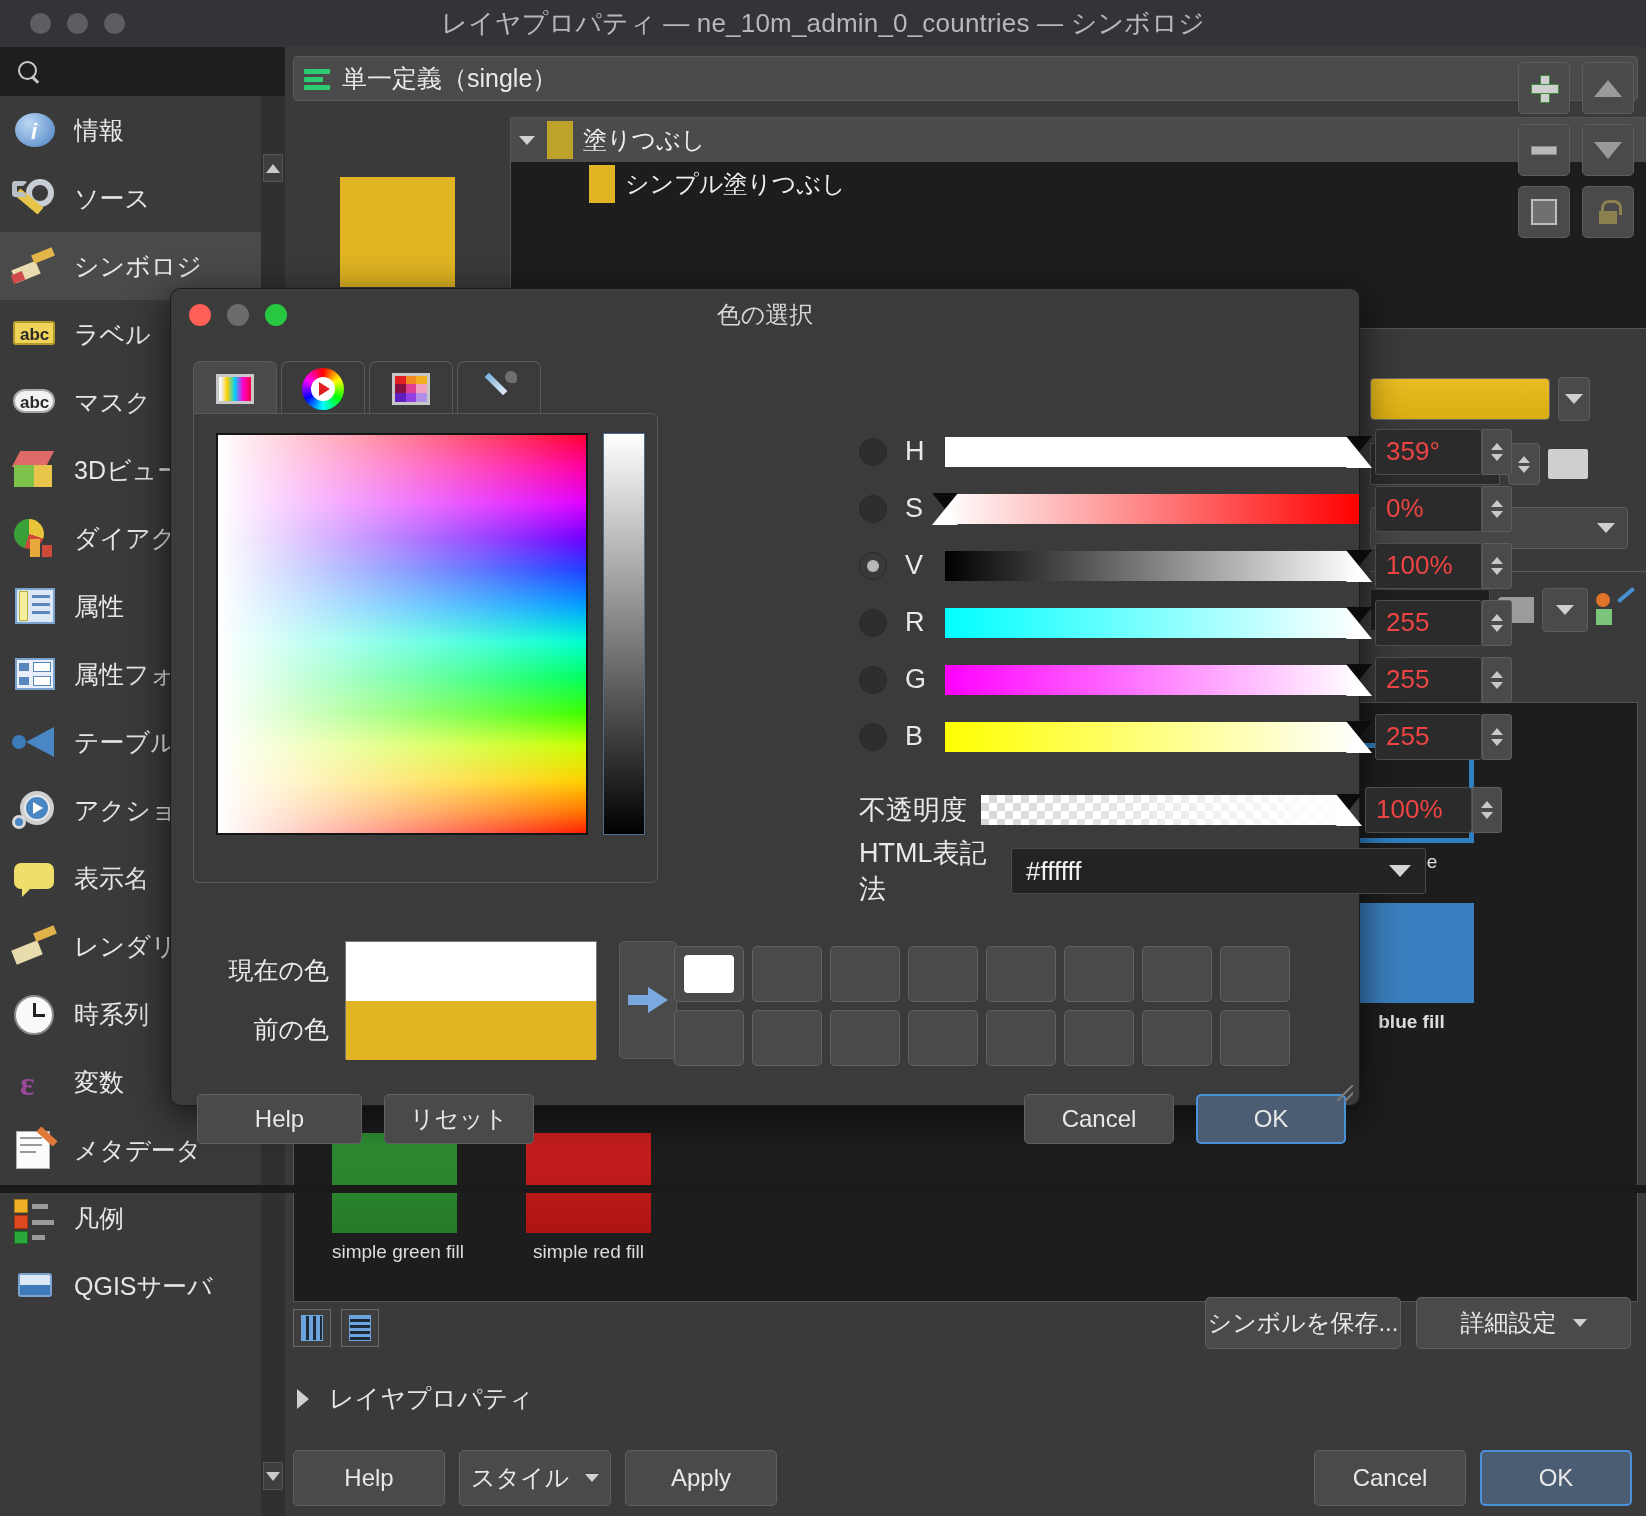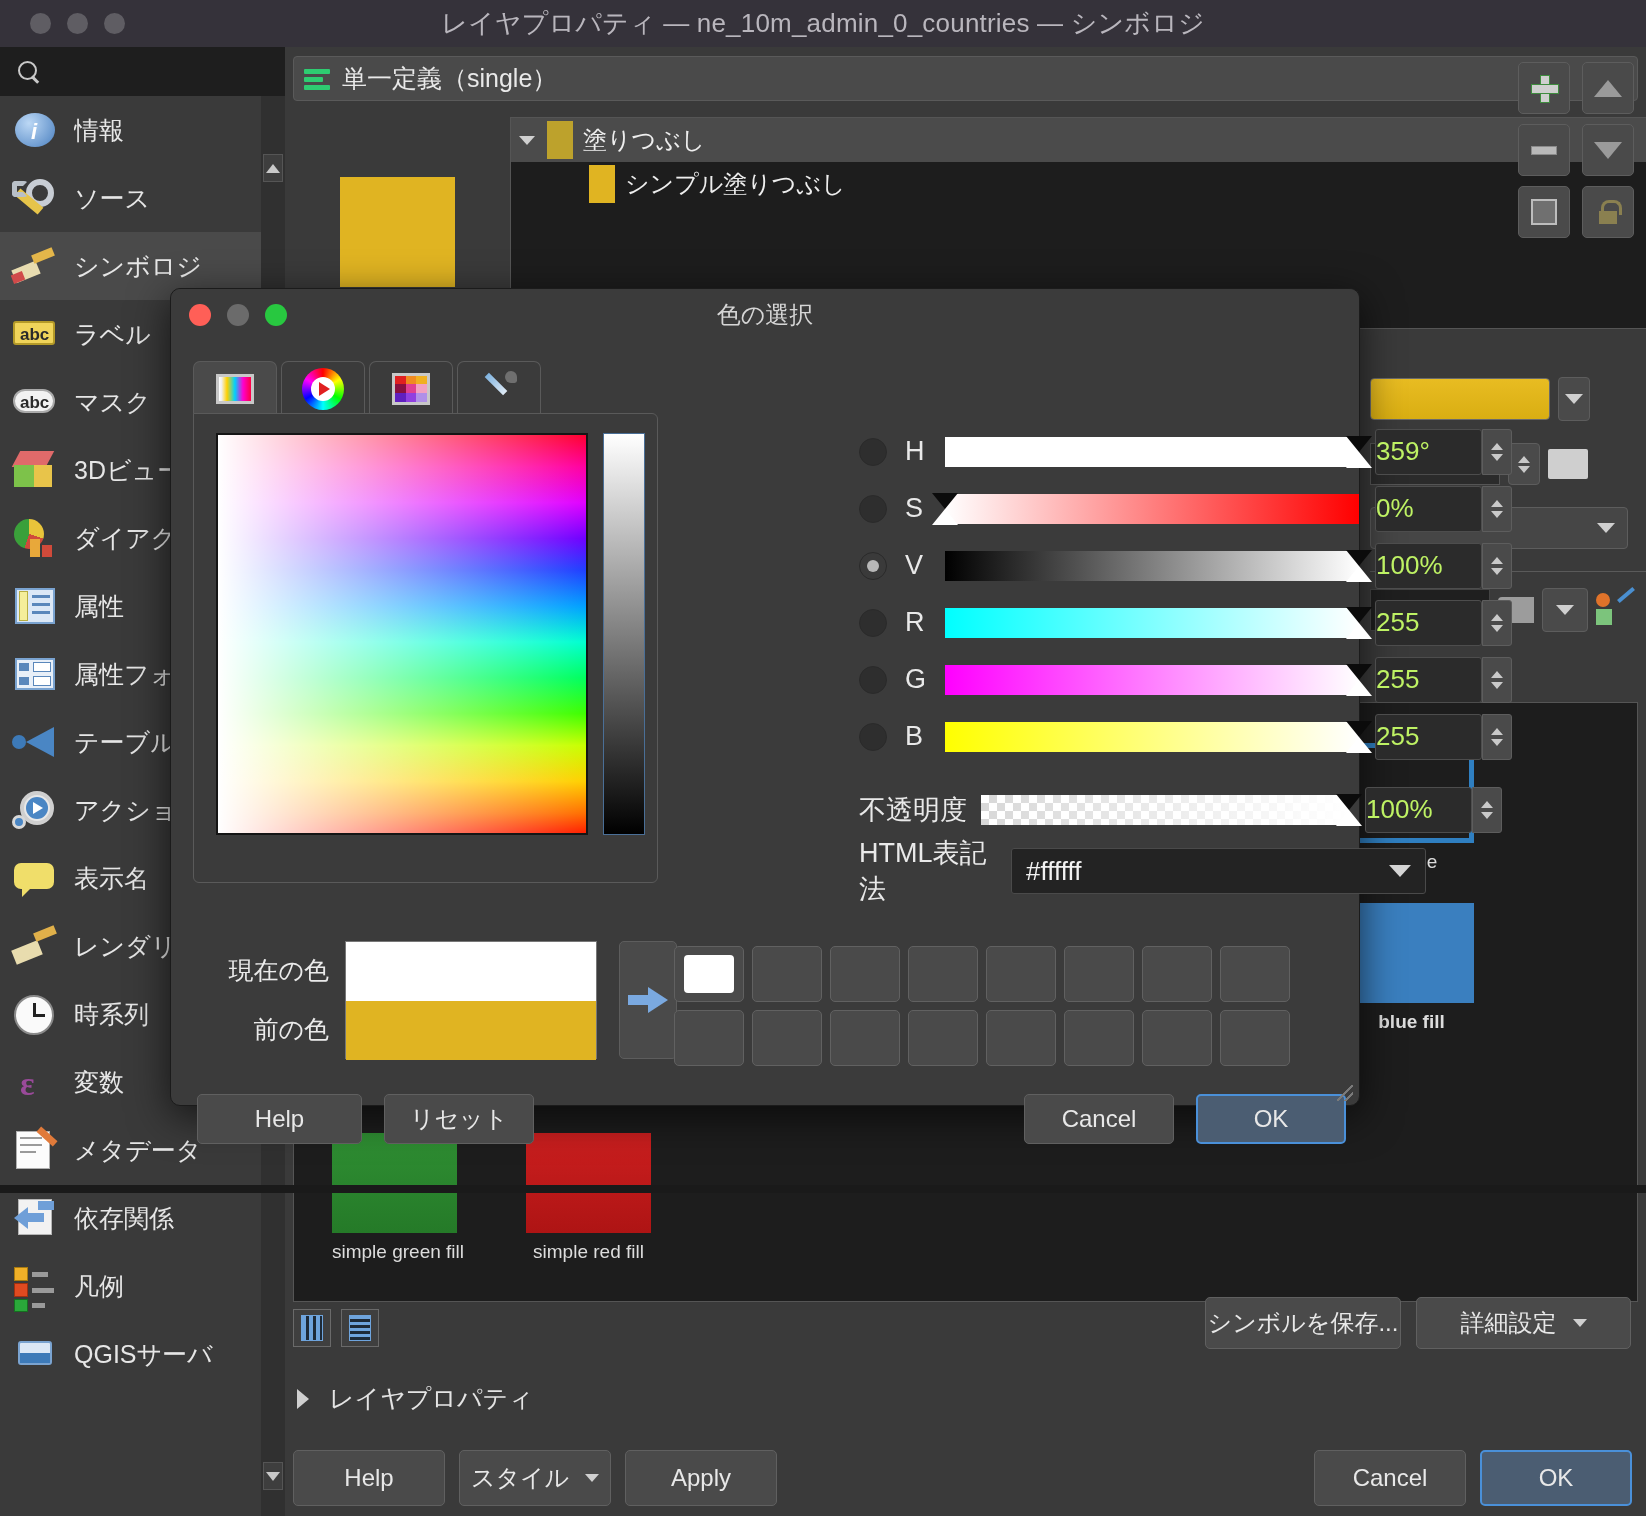--- a/index.html
+++ b/index.html
@@ -232,21 +232,21 @@
   .mk-grp::before{
     content:""; position:absolute; left:-13px; top:-1px; width:0;height:0;
     border-left:13px solid transparent;border-right:13px solid transparent;border-top:16px solid #0b0b0b;
   }
   .mk-grp::after{
     content:""; position:absolute; left:-13px; bottom:-1px; width:0;height:0;
     border-left:13px solid transparent;border-right:13px solid transparent;border-bottom:16px solid #ffffff;
   }
   .spin-box{
     width:107px; height:46px; background:#2b2b2b; border:1px solid #4d4d4d; border-radius:3px;
-    color:#bef264; font-size:26px; display:flex; align-items:center; 
+    color:#ef4444; font-size:26px; display:flex; align-items:center; padding-left:10px;
     margin-left:16px; flex:none;
   }
   .spin-btns{
     width:30px; height:46px; background:#4a4a4a; border:1px solid #5d5d5d; border-radius:0 3px 3px 0;
     display:flex; flex-direction:column; align-items:center; justify-content:center; gap:4px; flex:none;
   }
   .sbt{width:0;height:0;border-left:6px solid transparent;border-right:6px solid transparent;border-bottom:7px solid #c9c9c9;}
   .sbb{width:0;height:0;border-left:6px solid transparent;border-right:6px solid transparent;border-top:7px solid #c9c9c9;}
 
   .opa-lab{ width:auto; color:#e9e9e9; font-size:27px; flex:none; margin-right:14px;}
@@ -430,29 +430,20 @@
         </div>
         <div class="side-item">
           <span class="si-ico">
             <span style="position:absolute;left:4px;top:4px;width:34px;height:38px;background:#fcfcfc;border:1px solid #b0b0b0"></span>
             <span style="position:absolute;left:8px;top:10px;width:22px;height:2px;background:#9a9a9a"></span>
             <span style="position:absolute;left:8px;top:17px;width:22px;height:2px;background:#9a9a9a"></span>
             <span style="position:absolute;left:8px;top:24px;width:16px;height:2px;background:#9a9a9a"></span>
             <span style="position:absolute;left:24px;top:6px;width:22px;height:7px;background:#e07a3a;transform:rotate(42deg)"></span>
           </span>
           <span class="si-label">メタデータ</span>
-        </div>
-        <div class="side-item">
-          <span class="si-ico">
-            <span style="position:absolute;left:6px;top:4px;width:34px;height:36px;background:#f2f2f2;border:1px solid #b5b5b5"></span>
-            <span style="position:absolute;left:2px;top:12px;width:0;height:0;border-top:11px solid transparent;border-bottom:11px solid transparent;border-right:14px solid #6f9fd8"></span>
-            <span style="position:absolute;left:14px;top:18px;width:18px;height:9px;background:#6f9fd8"></span>
-            <span style="position:absolute;left:26px;top:6px;width:16px;height:9px;background:#6f9fd8"></span>
-          </span>
-          <span class="si-label">依存関係</span>
         </div>
         <div class="side-item">
           <span class="si-ico">
             <span style="position:absolute;left:2px;top:4px;width:14px;height:14px;background:#f0b028;border:1px solid #a87a10"></span>
             <span style="position:absolute;left:20px;top:9px;width:16px;height:5px;background:#9a9a9a"></span>
             <span style="position:absolute;left:2px;top:20px;width:14px;height:14px;background:#e04a20;border:1px solid #a03010"></span>
             <span style="position:absolute;left:20px;top:25px;width:22px;height:5px;background:#9a9a9a"></span>
             <span style="position:absolute;left:2px;top:36px;width:14px;height:13px;background:#2aa83a;border:1px solid #157020"></span>
             <span style="position:absolute;left:20px;top:40px;width:13px;height:5px;background:#9a9a9a"></span>
           </span>

